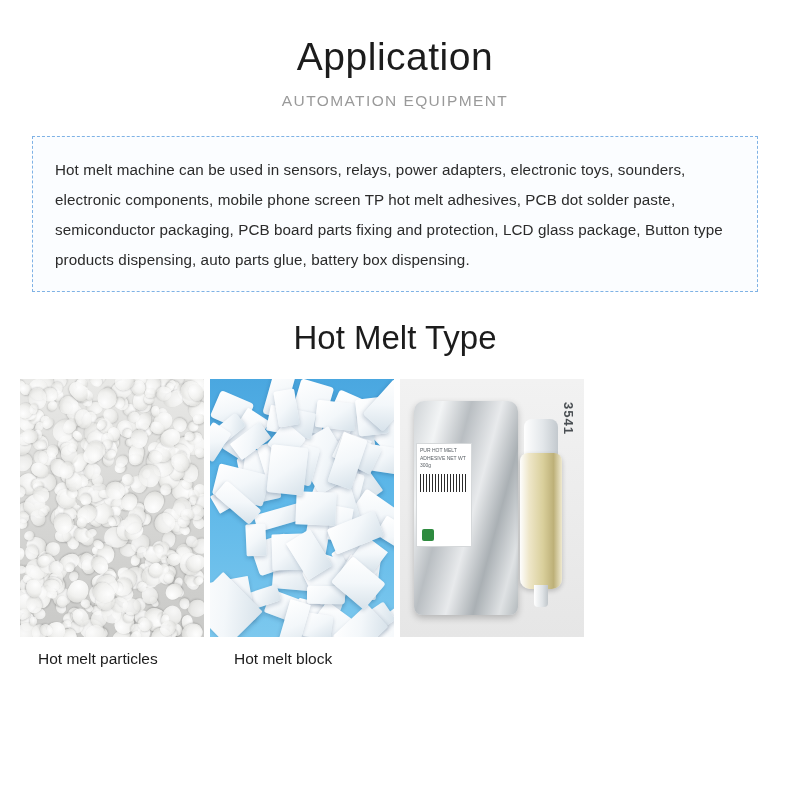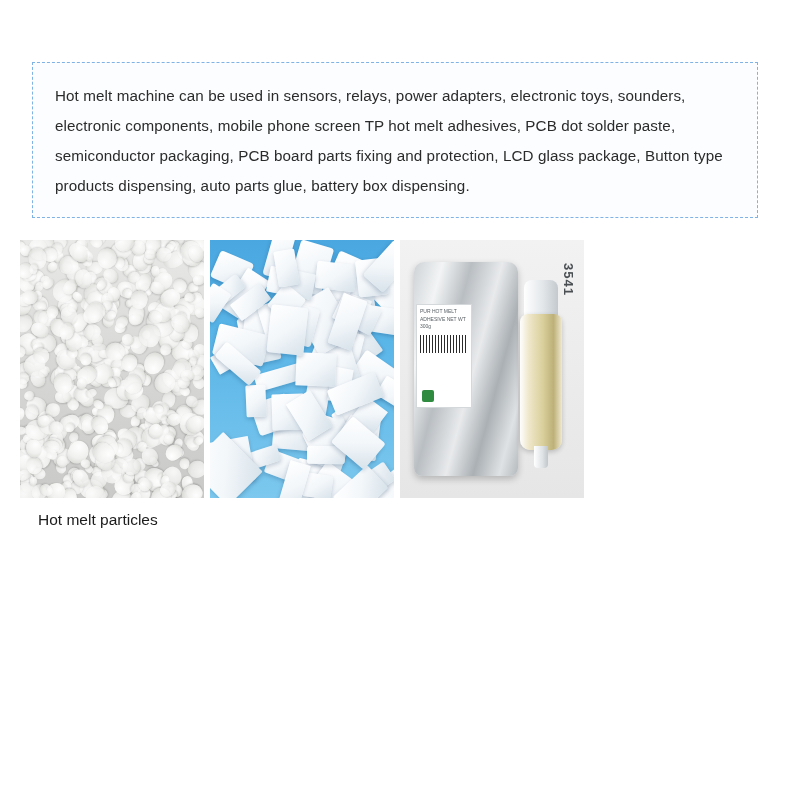--- a/index.html
+++ b/index.html
@@ -224,26 +224,29 @@
     background: linear-gradient(to right, #ffffff 0%, #dfe3e6 60%, #c0c6ca 100%);
     border-radius: 0 0 4px 4px;
   }
 </style>
 </head>
 <body>
 
 <div class="page">
 
   <div class="header">
+    <div class="title-main">Application</div>
+    <div class="title-sub">AUTOMATION EQUIPMENT</div>
   </div>
 
   <div class="desc-box">
     <div class="desc-text">Hot melt machine can be used in sensors, relays, power adapters, electronic toys, sounders, electronic components, mobile phone screen TP hot melt adhesives, PCB dot solder paste, semiconductor packaging, PCB board parts fixing and protection, LCD glass package, Button type products dispensing, auto parts glue, battery box dispensing.</div>
   </div>
 
+  <div class="section-title">Hot Melt Type</div>
 
   <div class="gallery">
 
 
     <div class="card">
       <div class="thumb t2" id="granules">
           <div class="g" style="width: 14.885px; height: 14.5932px; left: 13.2474px; top: 56.9461px; transform: rotate(159.556deg); opacity: 0.88;"></div>
           <div class="g" style="width: 9.9427px; height: 11.3291px; left: 100.453px; top: 99.9926px; transform: rotate(102.398deg); opacity: 0.95;"></div>
           <div class="g" style="width: 16.8893px; height: 12.4692px; left: 83.7334px; top: 54.6501px; transform: rotate(241.907deg); opacity: 0.79;"></div>
           <div class="g" style="width: 15.7248px; height: 14.8384px; left: 24.4209px; top: 6.9188px; transform: rotate(338.083deg); opacity: 0.99;"></div>
@@ -733,20 +736,21 @@
           <div class="b" style="width: 48.9254px; height: 55.9518px; left: -8.5834px; top: 201.254px; transform: rotate(-44.7184deg); border-radius: 1.26727px;"></div>
           <div class="b" style="width: 51.3975px; height: 27.317px; left: 120.079px; top: 139.986px; transform: rotate(-22.0633deg); border-radius: 2.3791px;"></div>
           <div class="b" style="width: 27.1104px; height: 29.423px; left: 63.0384px; top: 47.6618px; transform: rotate(39.7585deg); border-radius: 2.12056px;"></div>
           <div class="b" style="width: 21.3974px; height: 35.6031px; left: 65.6271px; top: 10.2823px; transform: rotate(-9.25309deg); border-radius: 1.82498px;"></div>
           <div class="b" style="width: 45.5918px; height: 19.1905px; left: 5.17874px; top: 113.847px; transform: rotate(40.902deg); border-radius: 2.8257px;"></div>
           <div class="b" style="width: 43.027px; height: 33.5187px; left: 127.027px; top: 186.357px; transform: rotate(40.2238deg); border-radius: 2.45605px;"></div>
           <div class="b" style="width: 25.0362px; height: 51.921px; left: 124.504px; top: 55.8106px; transform: rotate(18.7122deg); border-radius: 2.04937px;"></div>
           <div class="b" style="width: 36.9528px; height: 47.7306px; left: 58.9448px; top: 66.2089px; transform: rotate(6.36728deg); border-radius: 2.93897px;"></div>
           <div class="b" style="width: 22.1101px; height: 34.281px; left: -8.31838px; top: 45.5516px; transform: rotate(33.189deg); border-radius: 2.45821px;"></div>
         </div>
+      <div class="caption cap-3">Hot melt block</div>
     </div>
 
     <div class="card">
       <div class="thumb t4">
         <div class="pouch"></div>
         <div class="pouch-label">
           <span>PUR HOT MELT ADHESIVE NET WT 300g</span>
           <div class="bar"></div>
         </div>
         <div class="green-dot"></div>

